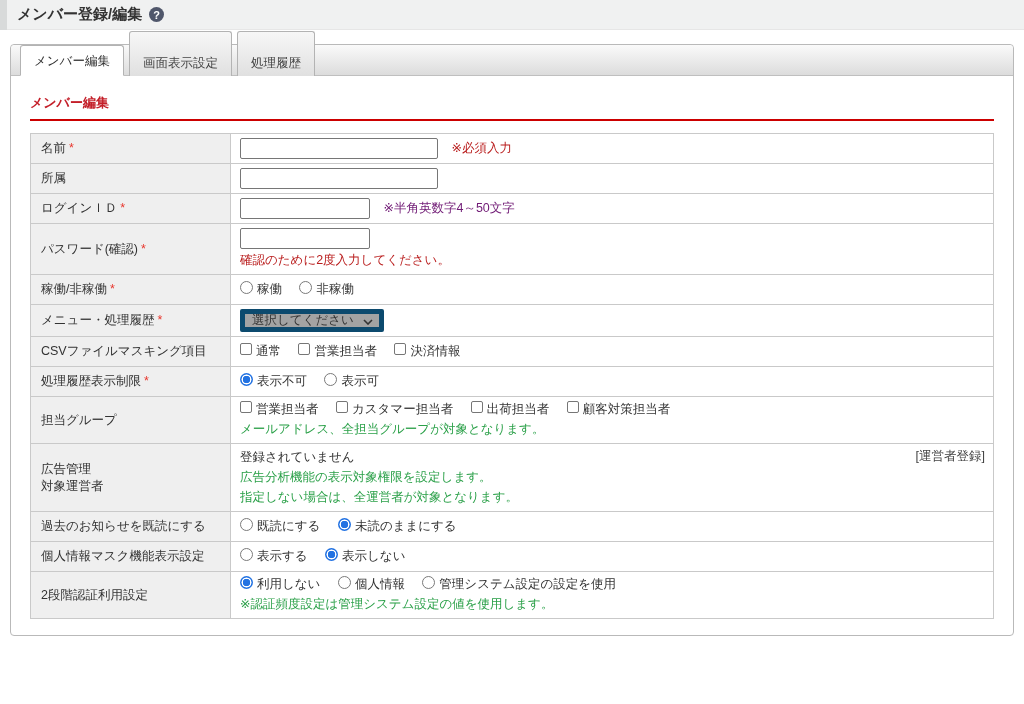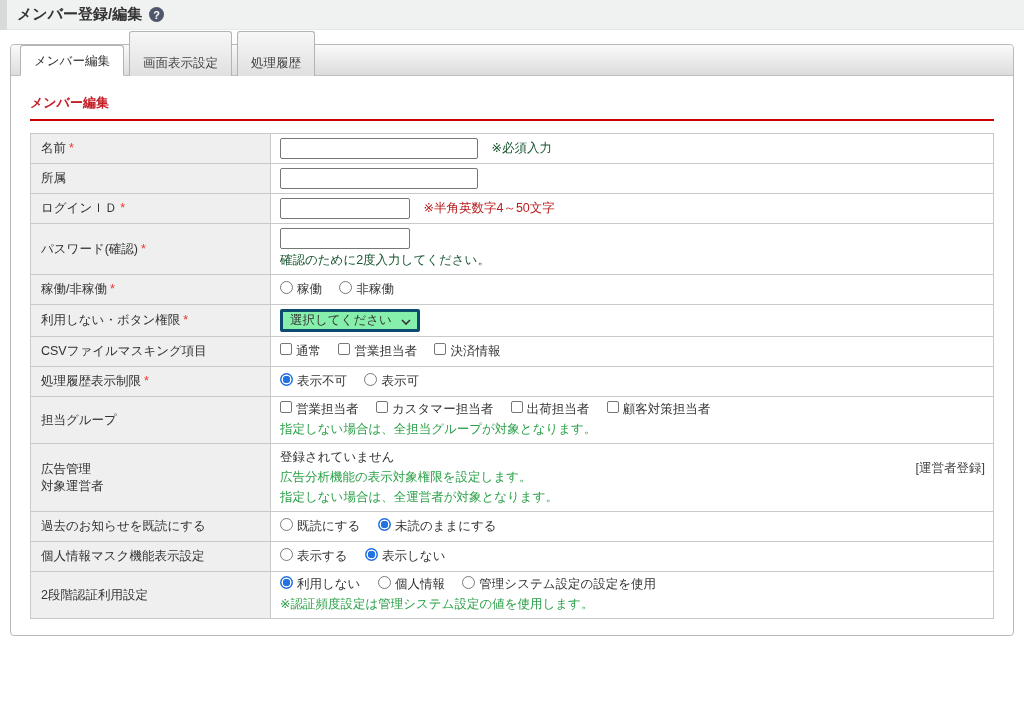--- a/index.html
+++ b/index.html
@@ -44,57 +44,57 @@
     background:#fff; color:#333; padding:7px 13px 5px;
     border-bottom:1px solid #fff; position:relative; z-index:2;
   }
   .content { padding:12px 19px 0 19px; }
   .section-title { color:#c41f29; font-weight:bold; font-size:13px; margin:6px 0 7px 0; }
   .section-rule { height:2px; background:#cc0000; margin-bottom:12px; }
   
   table.form { width:100%; border-collapse:collapse; font-size:12.5px; }
   table.form th, table.form td { border:1px solid #c9c9c9; }
   table.form th {
-    background:#efefef; width:240px; text-align:left; font-weight:normal;
+    background:#efefef; width:200px; text-align:left; font-weight:normal;
     padding:6px 10px; color:#333; vertical-align:middle;
   }
   table.form td { padding:4px 9px; background:#fff; vertical-align:middle; }
   .req { color:#e8352c; margin-left:3px; }
   input.ti {
     height:21px; border:1px solid #767676; border-radius:2px;
     padding:1px 5px; font-size:12px; font-family:inherit; vertical-align:middle;
   }
   .w200 { width:198px; } .w130 { width:130px; }
-  .note { margin-left:10px; color:#b91c1c; }
-  .note-red { color:#14532d; }
+  .note { margin-left:10px; color:#701a75; }
+  .note-red { color:#b91c1c; }
   .note-green { color:#2aa048; }
   .note-block { display:block; margin:3px 0 1px 0; }
   
   .opt { display:inline-flex; align-items:flex-start; margin-right:14px; cursor:pointer; }
   .opt:last-child { margin-right:12px; }
   .radio {
     width:13px; height:13px; border:1px solid #7a7a7a; border-radius:50%;
     background:#fff; display:inline-block; margin-right:4px; flex:0 0 auto;
   }
   .radio.checked {
     border:none;
     background:radial-gradient(circle, #2272e2 0 3.5px, #fff 4px 4.8px, #2272e2 5.2px 6.5px);
   }
   .checkbox {
     width:12px; height:12px; border:1px solid #767676; border-radius:2px;
     background:#fff; display:inline-block; margin-right:4px; flex:0 0 auto;
   }
   
   .select {
     display:inline-flex; align-items:center; gap:9px; height:23px;
-    border:3px solid #0c4a6e; border-radius:2px; background:#86efac;
+    border:5px solid #0c4a6e; border-radius:2px; background:#a3a3a3;
     padding:0 6px 0 7px; cursor:pointer;
   }
   .adv-cell { position:relative; }
-  .adv-link { position:absolute; top:16px; right:8px; color:#444; cursor:pointer; }
+  .adv-link { position:absolute; top:4px; right:8px; color:#444; cursor:pointer; }
 </style>
 </head>
 <body>
 
 <div class="page-header">
   <span class="accent"></span>
   <span class="page-title">メンバー登録/編集</span>
   <span class="help-icon">?</span>
 </div>
 
@@ -151,21 +151,21 @@
                 <span>稼働</span>
               </span>
           <span class="opt">
                 <span class="radio"></span>
                 <span>非稼働</span>
               </span>
         </td>
       </tr>
 
       <tr>
-        <th><span>利用しない・ボタン権限</span><span class="req">*</span></th>
+        <th><span>メニュー・処理履歴</span><span class="req">*</span></th>
         <td>
           <span class="select">
             <span>選択してください</span>
             <span><svg width="10" height="6" viewBox="0 0 10 6">
                     <polyline points="1,1 5,5 9,1" fill="none" stroke="#333" stroke-width="1.6"></polyline>
                   </svg></span>
           </span>
         </td>
       </tr>
 
@@ -213,21 +213,21 @@
                 <span>カスタマー担当者</span>
               </span>
           <span class="opt">
                 <span class="checkbox"></span>
                 <span>出荷担当者</span>
               </span>
           <span class="opt">
                 <span class="checkbox"></span>
                 <span>顧客対策担当者</span>
               </span>
-          <span class="note-green note-block">指定しない場合は、全担当グループが対象となります。</span>
+          <span class="note-green note-block">メールアドレス、全担当グループが対象となります。</span>
         </td>
       </tr>
 
       <tr>
         <th>
           <span>広告管理</span><br>
           <span>対象運営者</span>
         </th>
         <td class="adv-cell">
           <span class="note-block" style="margin-top:1px;">登録されていません</span>

